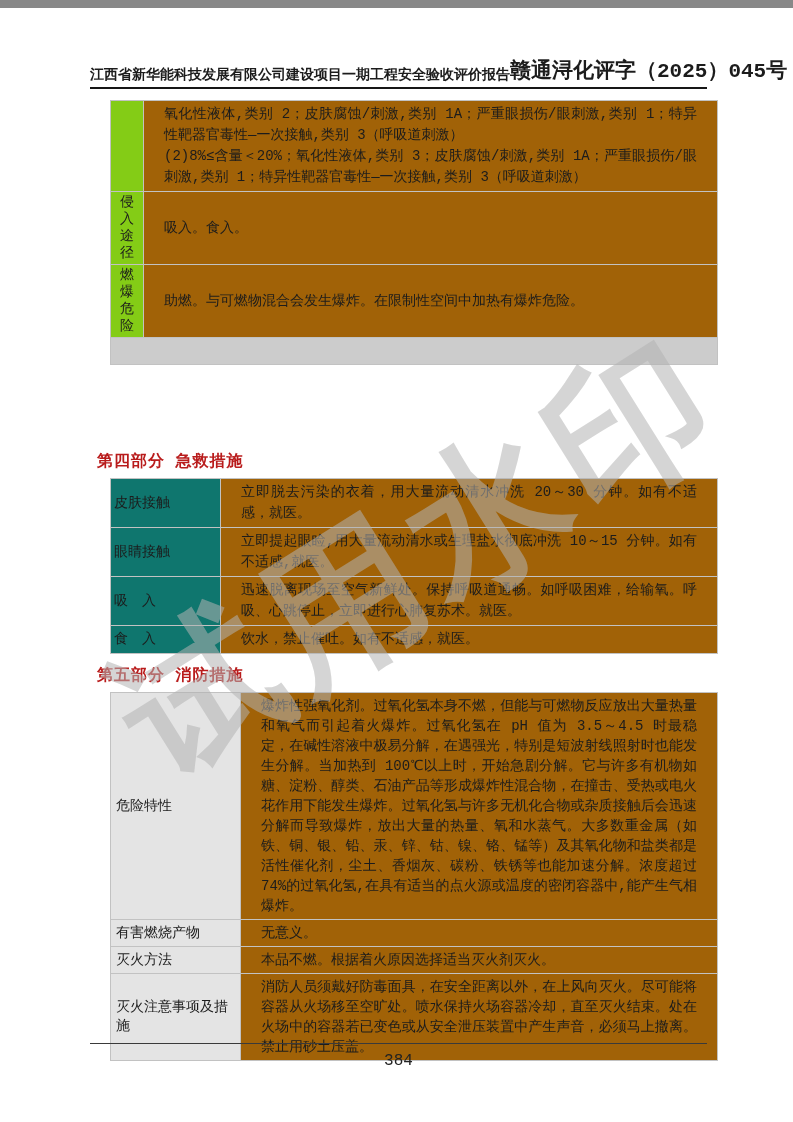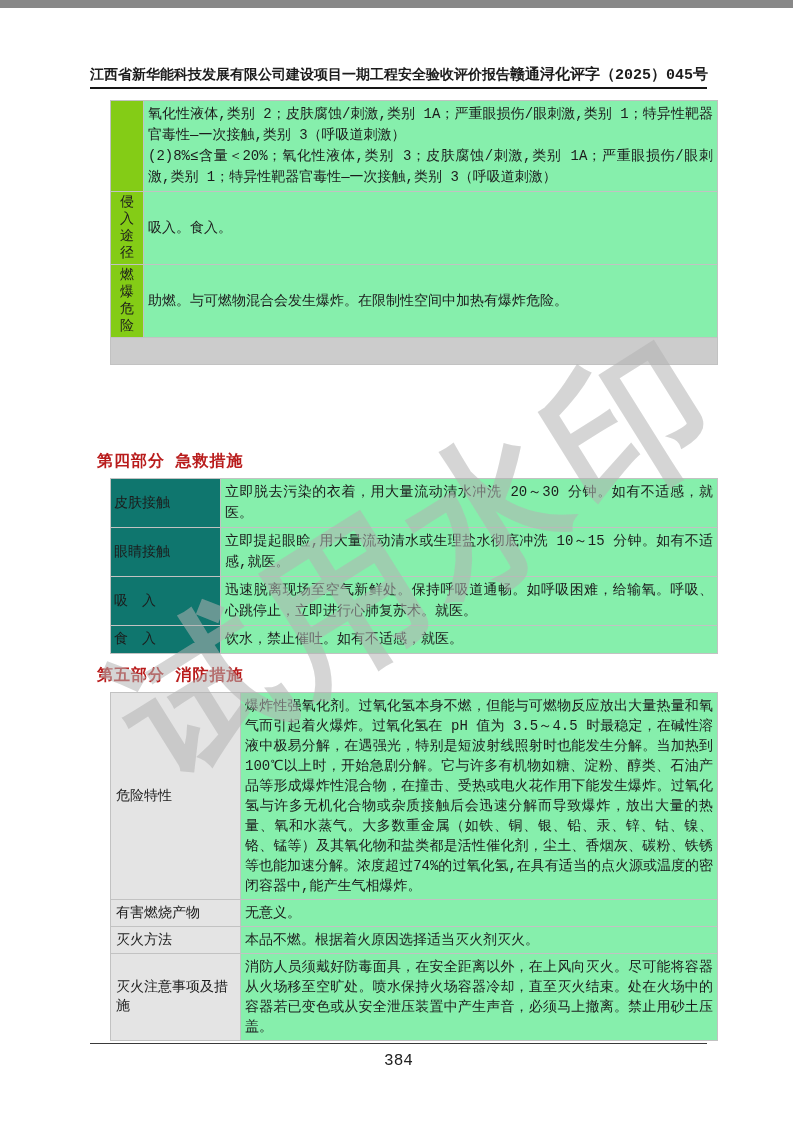--- a/index.html
+++ b/index.html
@@ -9,34 +9,34 @@
     font-family:Liberation Mono, monospace;
     color:#1c1c1c;
   }
   
   .header{
     position:absolute;left:90px;top:50px;width:617px;height:26px;
     display:flex;justify-content:space-between;align-items:flex-end;
     border-bottom:2px solid #161616;padding-bottom:3px;
     font-weight:bold;font-size:14px;white-space:nowrap;
   }
-  .header .right{font-size:15px;}
+  .header .right{font-size:21px;}
   
   .watermark{
     position:absolute;left:420px;top:550px;z-index:9;
     transform:translate(-50%,-50%) rotate(-32deg);
     font-size:158px;letter-spacing:10px;white-space:nowrap;
     color:rgba(178,178,178,0.55);pointer-events:none;font-weight:bold;
   }
   
   table{border-collapse:collapse;table-layout:fixed;}
   td{border:1px solid #c2c2c2;vertical-align:middle;font-size:14px;}
   .tbl{position:absolute;left:110px;width:608px;}
   .tbl td.val{
-    background:#86efac;padding:3px 4px;line-height:21px;text-align:justify;
+    background:#a16207;padding:3px 20px;line-height:21px;text-align:justify;
   }
   .tbl td.lbl{background:#e0e0e0;padding:2px 3px;}
   
   #tbl1{top:92px;}
   #tbl1 td.lbl{width:26px;background:#84cc16;text-align:center;line-height:17px;}
   #tbl1 .pre{white-space:pre-line;}
   #tbl1 td.spacer{background:#cccccc;height:26px;padding:0;}
   
   #tbl2{top:470px;}
   #tbl2 td.lbl{width:103px;line-height:19px;background:#0f766e;}

